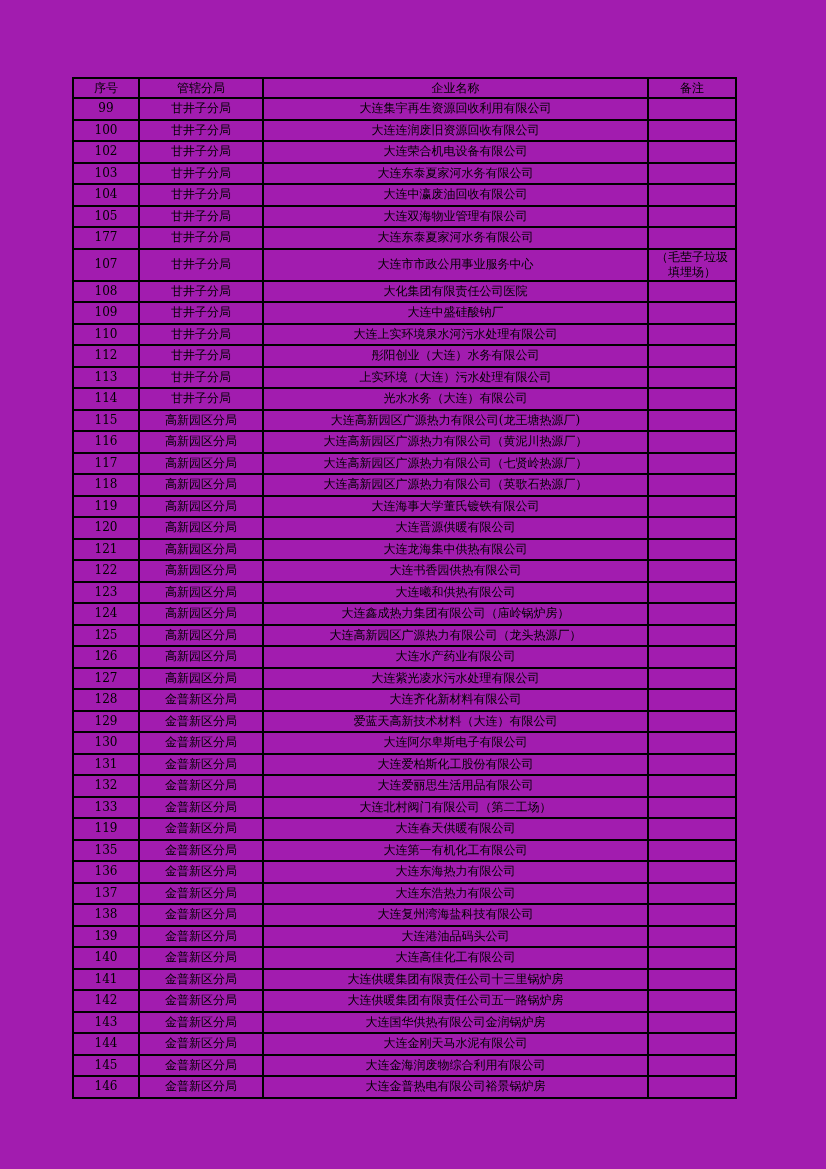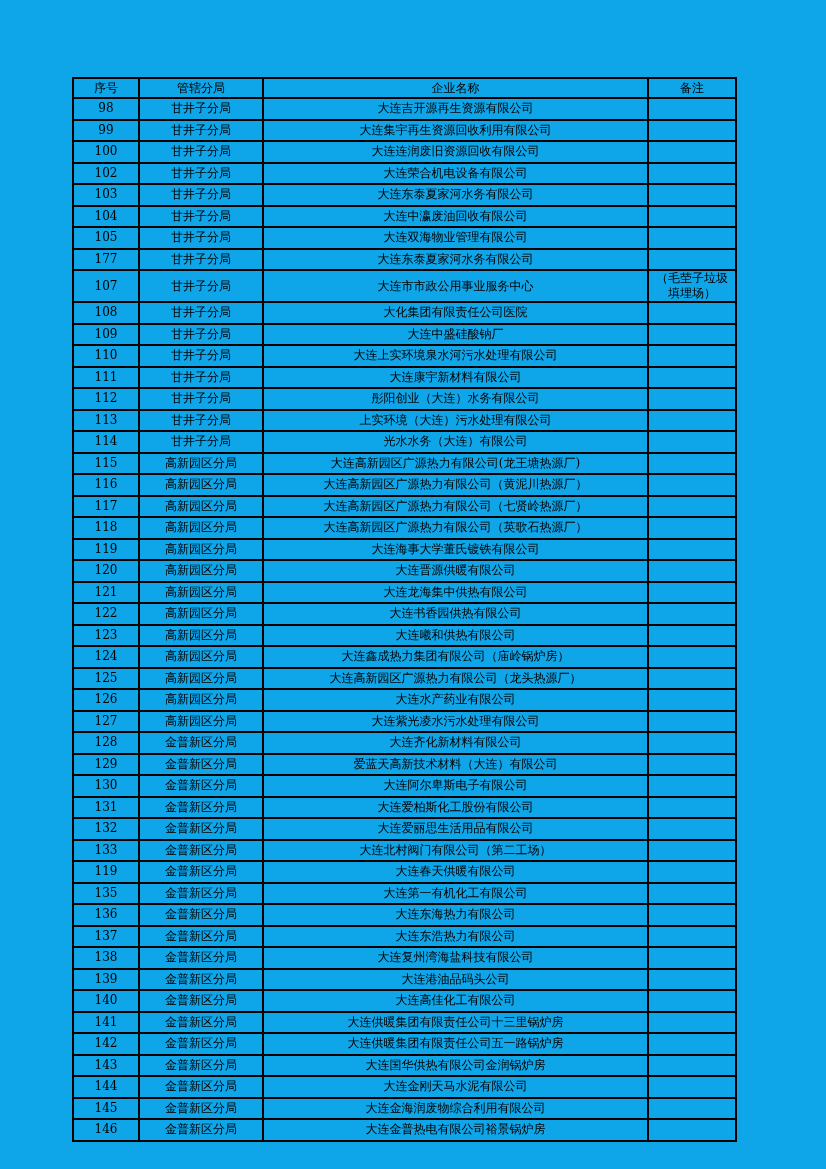--- a/index.html
+++ b/index.html
@@ -4,21 +4,21 @@
 <style>
   html, body {
     margin: 0;
     padding: 0;
     background: #ffffff;
   }
   .page {
     position: relative;
     width: 826px;
     height: 1169px;
-    background: #0ea5e9;
+    background: #a21caf;
     font-family: "DejaVu Serif", "Liberation Serif", serif;
     color: #000000;
   }
   table.enterprise-table {
     position: absolute;
     left: 72px;
     top: 77px;
     border-collapse: collapse;
     table-layout: fixed;
     width: 663px;
@@ -61,26 +61,20 @@
     <thead>
       <tr>
         <th>序号</th>
         <th>管辖分局</th>
         <th>企业名称</th>
         <th>备注</th>
       </tr>
     </thead>
     <tbody>
         <tr>
-          <td class="cell-no">98</td>
-          <td class="cell-bureau">甘井子分局</td>
-          <td class="cell-company">大连吉开源再生资源有限公司</td>
-          <td class="cell-remark"></td>
-        </tr>
-        <tr>
           <td class="cell-no">99</td>
           <td class="cell-bureau">甘井子分局</td>
           <td class="cell-company">大连集宇再生资源回收利用有限公司</td>
           <td class="cell-remark"></td>
         </tr>
         <tr>
           <td class="cell-no">100</td>
           <td class="cell-bureau">甘井子分局</td>
           <td class="cell-company">大连连润废旧资源回收有限公司</td>
           <td class="cell-remark"></td>
@@ -130,26 +124,20 @@
         <tr>
           <td class="cell-no">109</td>
           <td class="cell-bureau">甘井子分局</td>
           <td class="cell-company">大连中盛硅酸钠厂</td>
           <td class="cell-remark"></td>
         </tr>
         <tr>
           <td class="cell-no">110</td>
           <td class="cell-bureau">甘井子分局</td>
           <td class="cell-company">大连上实环境泉水河污水处理有限公司</td>
-          <td class="cell-remark"></td>
-        </tr>
-        <tr>
-          <td class="cell-no">111</td>
-          <td class="cell-bureau">甘井子分局</td>
-          <td class="cell-company">大连康宇新材料有限公司</td>
           <td class="cell-remark"></td>
         </tr>
         <tr>
           <td class="cell-no">112</td>
           <td class="cell-bureau">甘井子分局</td>
           <td class="cell-company">彤阳创业（大连）水务有限公司</td>
           <td class="cell-remark"></td>
         </tr>
         <tr>
           <td class="cell-no">113</td>

